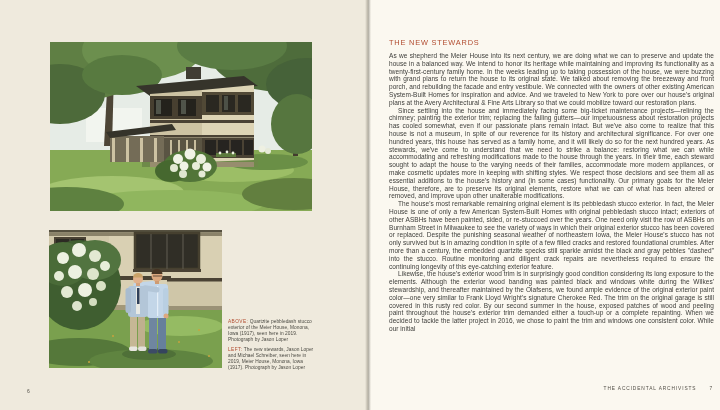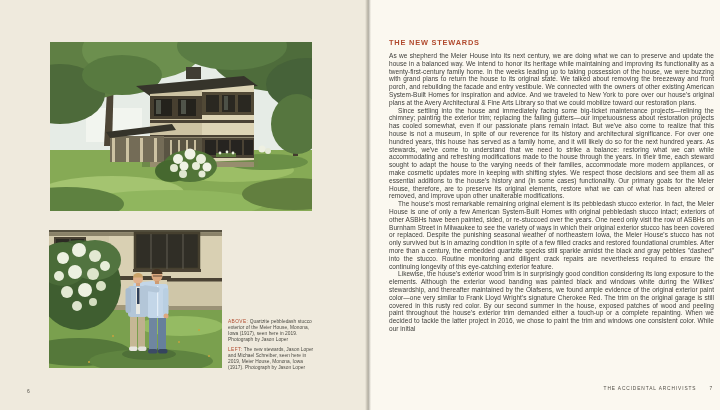--- a/index.html
+++ b/index.html
@@ -33,21 +33,21 @@
     margin-bottom: 3.5px; letter-spacing: 0.05px;
   }
   .cap-label { color: var(--accent); letter-spacing: 0.4px; }
 
   .folio { font-size: 5px; color: #55524a; }
   .folio-left { position: absolute; left: 27px; top: 388px; }
 
   
   .text-col { position: absolute; left: 21px; top: 38px; width: 325px; }
   .heading {
-    font-size: 7.4px; font-weight: bold; letter-spacing: 0.8px;
+    font-size: 7.4px; font-weight: normal; letter-spacing: 0.8px;
     color: var(--accent); margin-bottom: 5px;
   }
   .body-p {
     font-size: 6.5px; line-height: 7.8px; letter-spacing: 0.04px;
     color: #3c3c39; text-align: justify;
   }
   .body-p + .body-p { text-indent: 9px; }
 
   .footer {
     position: absolute; right: 7px; top: 386px;

